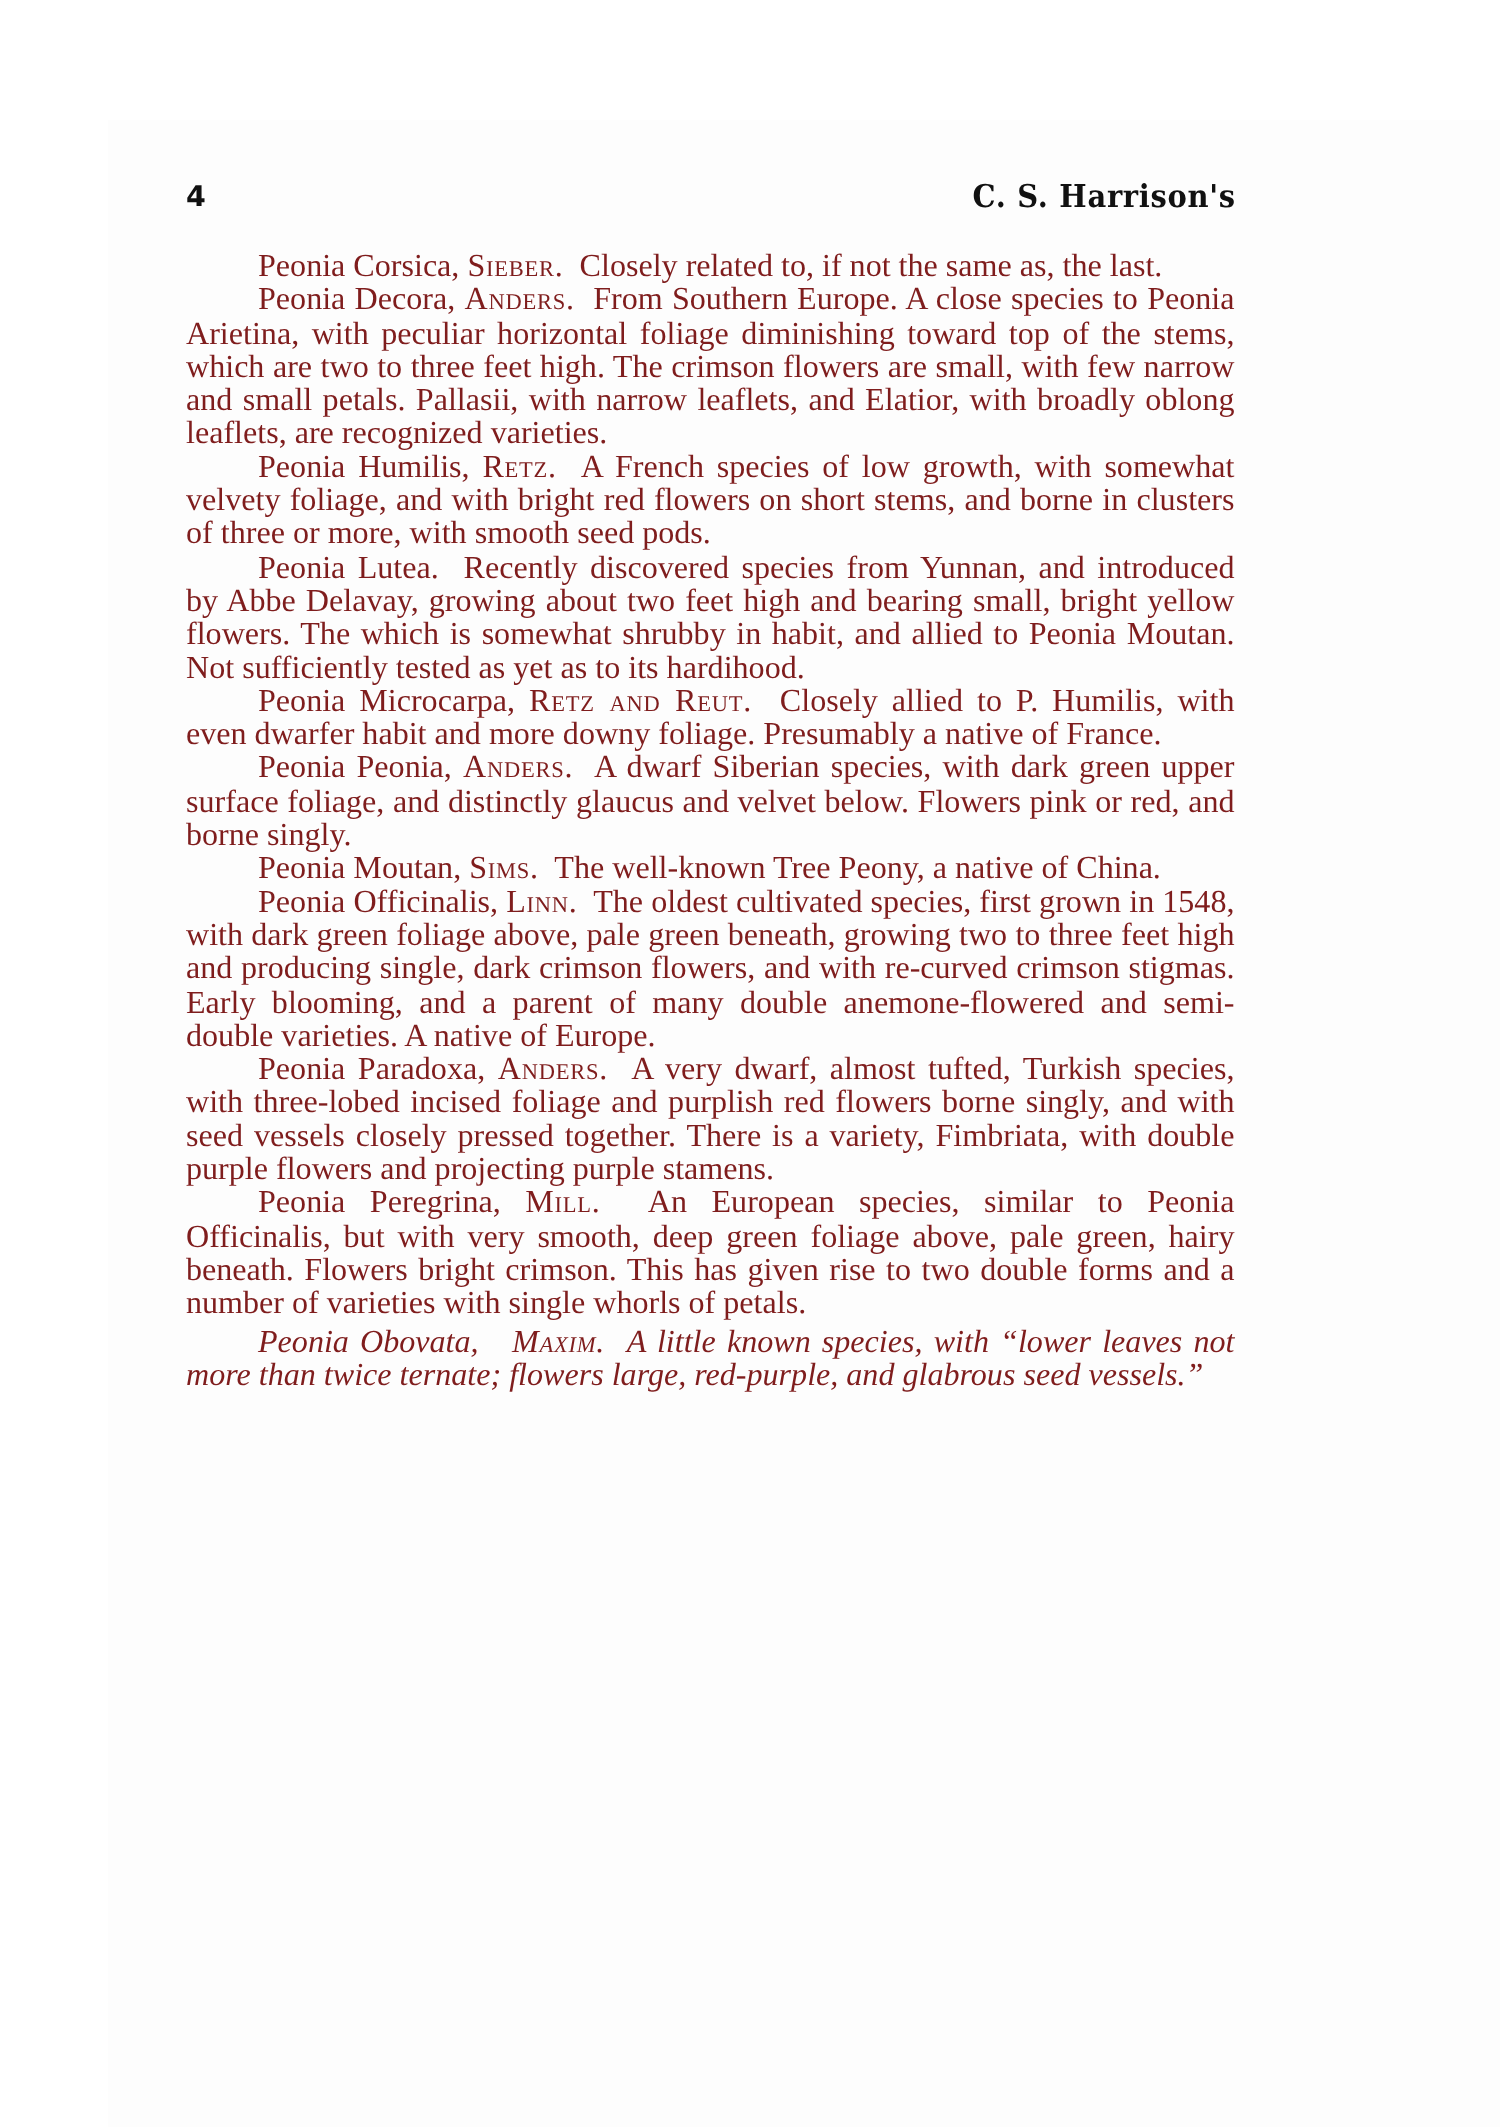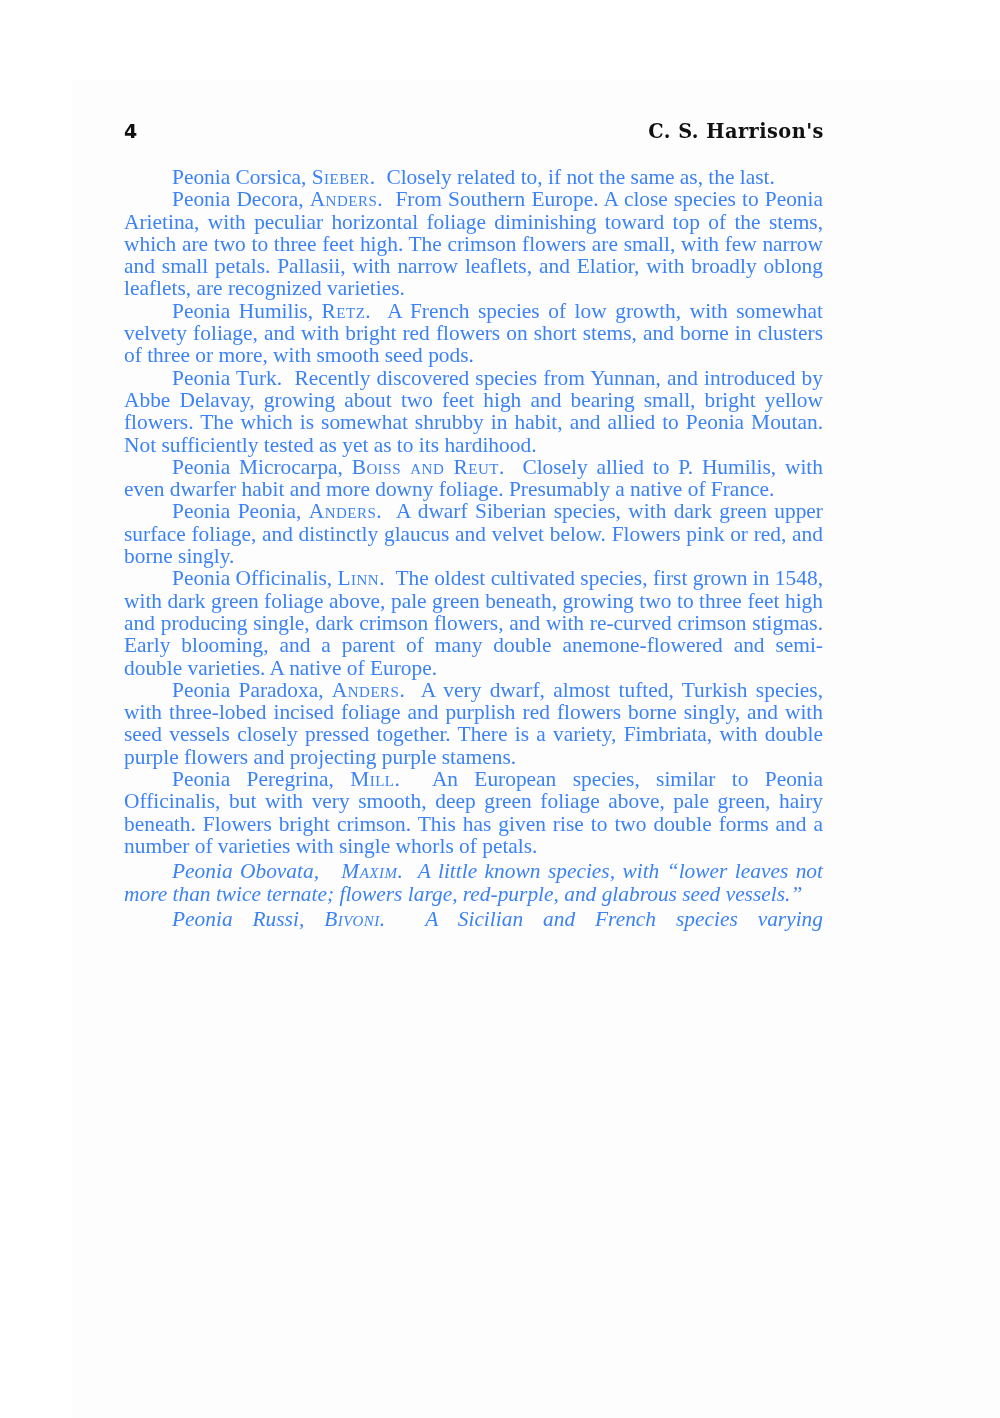--- a/index.html
+++ b/index.html
@@ -21,43 +21,43 @@
     font-family: "DejaVu Sans", sans-serif; font-size: 19px; font-weight: bold;
   }
   .running-head {
     position: absolute; right: 0; top: 0;
     font-family: "DejaVu Serif", serif; font-size: 21px; font-weight: bold;
     letter-spacing: 0.5px; transform: scaleX(0.92); transform-origin: right center;
   }
   .body {
     position: absolute; left: 124px; top: 166px; width: 699px;
     font-family: "Liberation Serif", serif; font-size: 21.4px; line-height: 22.3px;
-    color: #3b82f6; text-align: justify; hyphens: manual;
+    color: #7f1d1d; text-align: justify; hyphens: manual;
   }
   .entry { margin: 0; text-indent: 48px; }
   .entry.gap { margin-top: 3px; font-style: italic; }
   .sc { font-variant: small-caps; letter-spacing: 0.5px; }
 </style>
 </head>
 <body>
 
 <div class="page">
   <div class="scan-edge"></div>
 
   <div class="header">
     <span class="page-number">4</span>
     <span class="running-head">C. S. Harrison's</span>
   </div>
 
   <div class="body">
     <p class="entry"><span>Peonia Corsica,</span> <span class="sc">Sieber.</span>&nbsp; <span>Closely related to, if not the same as, the last.</span></p>
     <p class="entry"><span>Peonia Decora,</span> <span class="sc">Anders.</span>&nbsp; <span>From Southern Europe. A close species to Peonia Arietina, with peculiar horizontal foliage dimin­ishing toward top of the stems, which are two to three feet high. The crimson flowers are small, with few narrow and small petals. Pallasii, with narrow leaflets, and Elatior, with broadly oblong leaflets, are recognized varieties.</span></p>
     <p class="entry"><span>Peonia Humilis,</span> <span class="sc">Retz.</span>&nbsp; <span>A French species of low growth, with somewhat velvety foliage, and with bright red flowers on short stems, and borne in clusters of three or more, with smooth seed pods.</span></p>
-    <p class="entry"><span>Peonia Turk.</span><span class="sc"></span>&nbsp; <span>Recently discovered species from Yunnan, and introduced by Abbe Delavay, growing about two feet high and bear­ing small, bright yellow flowers. The which is somewhat shrubby in habit, and allied to Peonia Moutan. Not sufficiently tested as yet as to its hardihood.</span></p>
-    <p class="entry"><span>Peonia Microcarpa,</span> <span class="sc">Boiss and Reut.</span>&nbsp; <span>Closely allied to P. Hu­milis, with even dwarfer habit and more downy foliage. Presum­ably a native of France.</span></p>
+    <p class="entry"><span>Peonia Lutea.</span><span class="sc"></span>&nbsp; <span>Recently discovered species from Yunnan, and introduced by Abbe Delavay, growing about two feet high and bear­ing small, bright yellow flowers. The which is somewhat shrubby in habit, and allied to Peonia Moutan. Not sufficiently tested as yet as to its hardihood.</span></p>
+    <p class="entry"><span>Peonia Microcarpa,</span> <span class="sc">Retz and Reut.</span>&nbsp; <span>Closely allied to P. Hu­milis, with even dwarfer habit and more downy foliage. Presum­ably a native of France.</span></p>
     <p class="entry"><span>Peonia Peonia,</span> <span class="sc">Anders.</span>&nbsp; <span>A dwarf Siberian species, with dark green upper surface foliage, and distinctly glaucus and velvet below. Flowers pink or red, and borne singly.</span></p>
+    <p class="entry"><span>Peonia Moutan,</span> <span class="sc">Sims.</span>&nbsp; <span>The well-known Tree Peony, a native of China.</span></p>
     <p class="entry"><span>Peonia Officinalis,</span> <span class="sc">Linn.</span>&nbsp; <span>The oldest cultivated species, first grown in 1548, with dark green foliage above, pale green beneath, growing two to three feet high and producing single, dark crimson flowers, and with re-curved crimson stigmas. Early blooming, and a parent of many double anemone-flowered and semi-double varie­ties. A native of Europe.</span></p>
     <p class="entry"><span>Peonia Paradoxa,</span> <span class="sc">Anders.</span>&nbsp; <span>A very dwarf, almost tufted, Turk­ish species, with three-lobed incised foliage and purplish red flow­ers borne singly, and with seed vessels closely pressed together. There is a variety, Fimbriata, with double purple flowers and pro­jecting purple stamens.</span></p>
     <p class="entry"><span>Peonia Peregrina,</span> <span class="sc">Mill.</span>&nbsp; <span>An European species, similar to Pe­onia Officinalis, but with very smooth, deep green foliage above, pale green, hairy beneath. Flowers bright crimson. This has given rise to two double forms and a number of varieties with single whorls of petals.</span></p>
     <p class="entry gap"><span>Peonia Obovata,</span>&nbsp;&nbsp; <span class="sc">Maxim.</span>&nbsp; <span>A little known species, with “lower leaves not more than twice ternate; flowers large, red-purple, and glabrous seed vessels.”</span></p>
-    <p class="entry gap" style="text-align-last: justify;"><span>Peonia Russi,</span> <span class="sc">Bivoni.</span>&nbsp; <span>A Sicilian and French species varying</span></p>
   </div>
 </div>
 
 </body></html>

